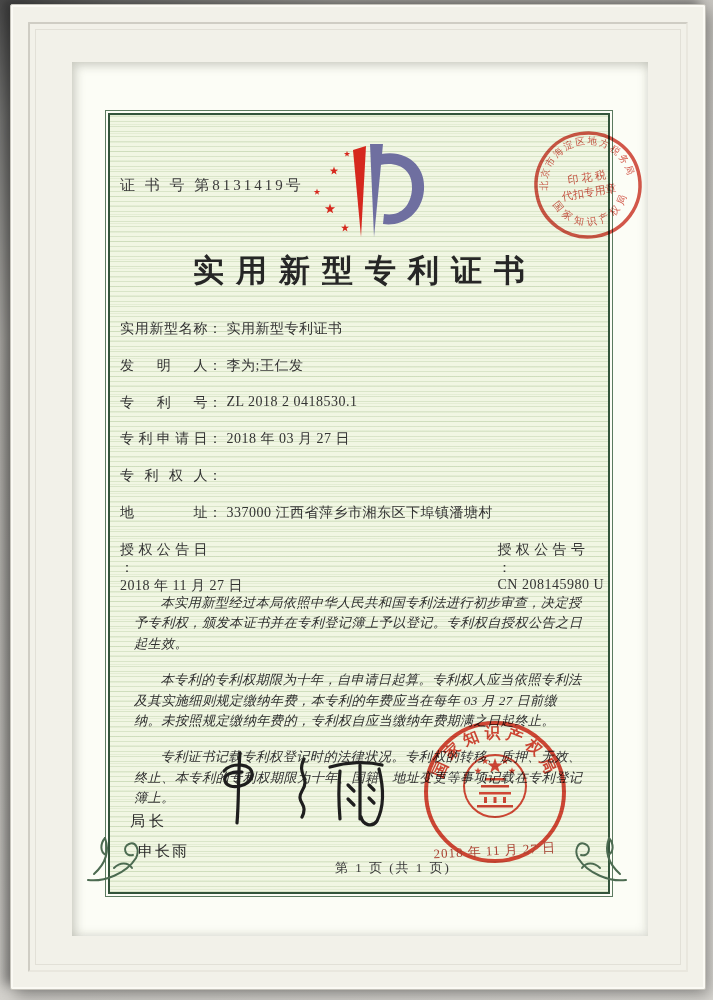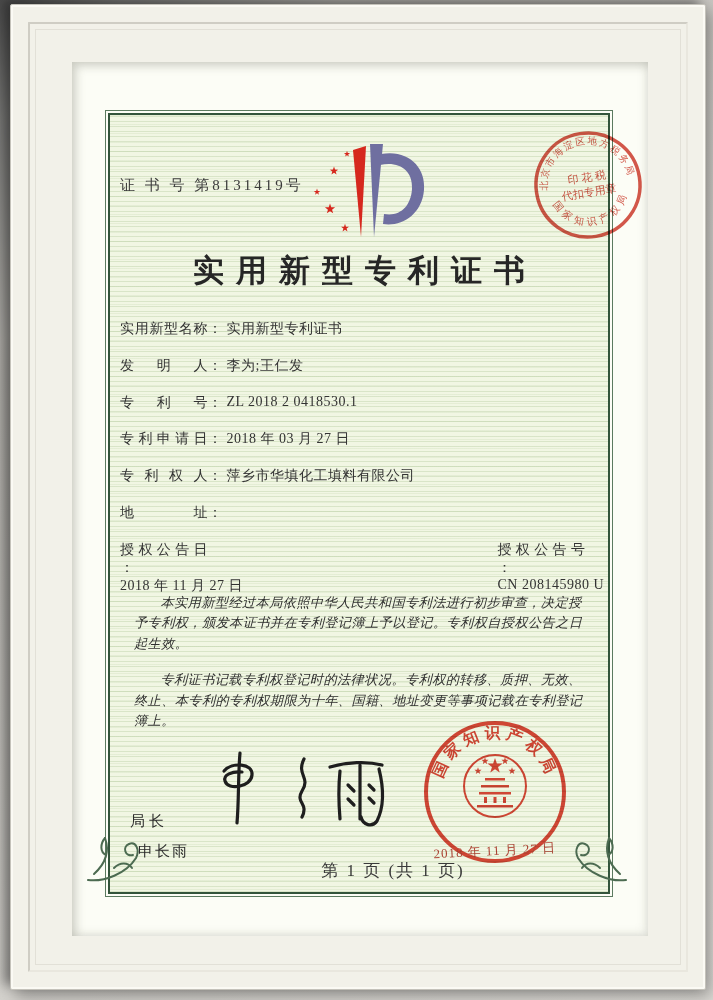--- a/index.html
+++ b/index.html
@@ -42,21 +42,21 @@
   .paras{position:absolute;left:118px;top:577px;width:482px;color:#2f2f2f;}
   .paras p{margin:16px;text-indent:2em;font-size:13.2px;line-height:20.4px;
     font-style:italic;letter-spacing:.4px;}
   .signer{position:absolute;left:130px;top:812px;color:#2a2a2a;}
   .signer .role{font-size:15px;letter-spacing:4px;}
   .signer .name{font-size:15px;letter-spacing:2px;margin-top:11px;margin-left:8px;}
   .signature{position:absolute;left:212px;top:745px;width:190px;height:85px;}
   .office-stamp{position:absolute;left:413px;top:714px;width:164px;height:158px;
     opacity:.93;mix-blend-mode:multiply;}
   .footer{position:absolute;left:105px;top:859px;width:576px;text-align:center;
-    font-size:17px;letter-spacing:2px;color:#3a3a3a;}
+    font-size:13px;letter-spacing:2px;color:#3a3a3a;}
   .flourish{position:absolute;width:58px;height:58px;z-index:4;}
   .flourish.left{left:84px;top:828px;}
   .flourish.right{left:572px;top:828px;transform:scaleX(-1);}
   svg text{font-family:"Liberation Serif","DejaVu Serif",serif;}
 </style>
 </head>
 <body>
 
 <div class="stage">
   <div class="frame">
@@ -125,42 +125,43 @@
       <span class="fvalue">ZL 2018 2 0418530.1</span>
     </div>
     <div class="frow">
       <span class="flabel">专利申请日</span>
         <span class="fcolon">：</span>
       <span class="fvalue">2018 年 03 月 27 日</span>
     </div>
     <div class="frow">
       <span class="flabel">专利权人</span>
         <span class="fcolon">：</span>
-      <span class="fvalue">萍乡市华填化工填料有限公司</span>
     </div>
     <div class="frow">
       <span class="flabel">地址</span>
         <span class="fcolon">：</span>
+      <span class="fvalue">337000 江西省萍乡市湘东区下埠镇潘塘村</span>
     </div>
     <div class="frow split">
       <span class="pair">
         <span class="flabel">授权公告日</span>
           <span class="fcolon">：</span>
         <span class="fvalue">2018 年 11 月 27 日</span>
       </span>
       <span class="pair">
         <span class="flabel">授权公告号</span>
           <span class="fcolon">：</span>
         <span class="fvalue">CN 208145980 U</span>
       </span>
     </div>
   </div>
 
   <div class="paras">
     <p>本实用新型经过本局依照中华人民共和国专利法进行初步审查，决定授予专利权，颁发本证书并在专利登记簿上予以登记。专利权自授权公告之日起生效。</p>
+    <p>本专利的专利权期限为十年，自申请日起算。专利权人应当依照专利法及其实施细则规定缴纳年费，本专利的年费应当在每年 03 月 27 日前缴纳。未按照规定缴纳年费的，专利权自应当缴纳年费期满之日起终止。</p>
     <p>专利证书记载专利权登记时的法律状况。专利权的转移、质押、无效、终止、本专利的专利权期限为十年、国籍、地址变更等事项记载在专利登记簿上。</p>
   </div>
 
   <div class="signer">
     <div class="role">局长</div>
     <div class="name">申长雨</div>
   </div>
 
   <svg class="signature" viewBox="0 0 190 85">
     <g fill="none" stroke="#1e1e1e" stroke-width="3.2" stroke-linecap="round">

